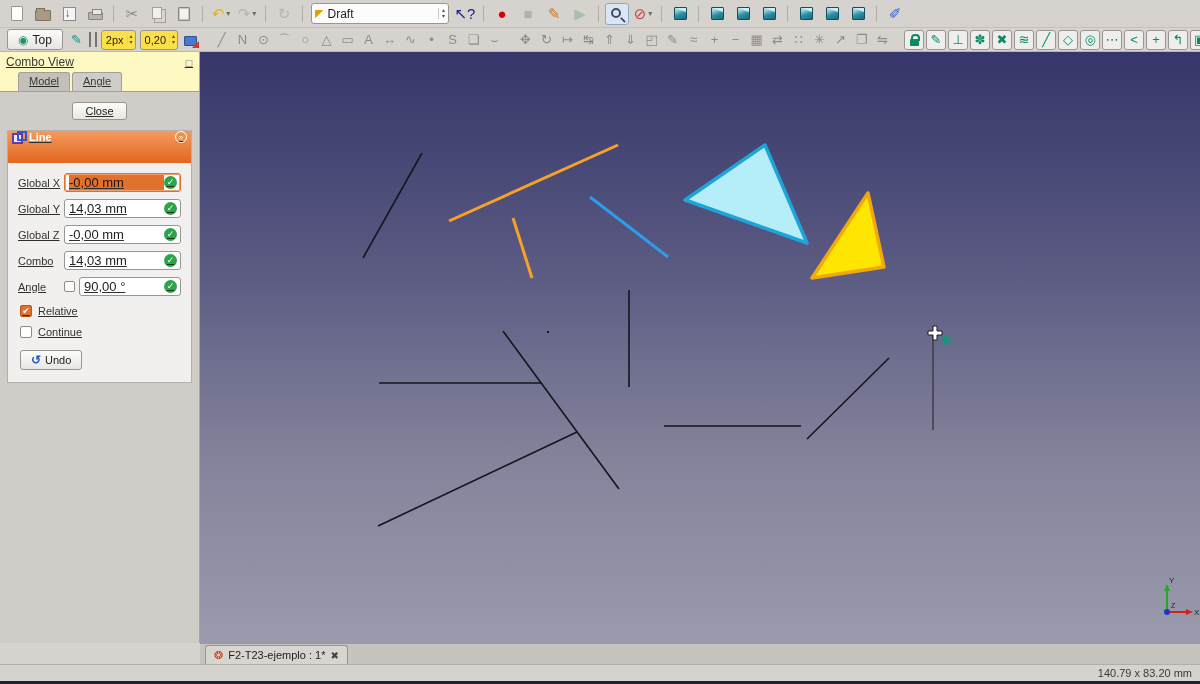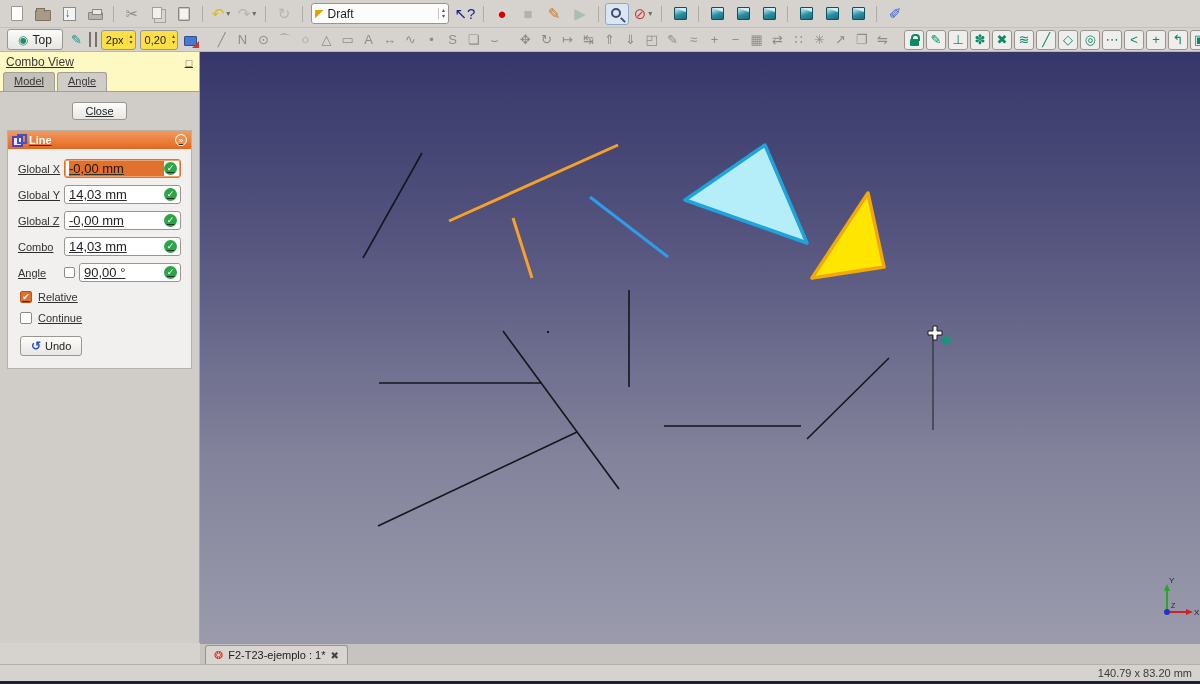--- a/index.html
+++ b/index.html
@@ -56,32 +56,32 @@
   .spinbox { display:inline-flex; align-items:center; height:20px; background:#fde047; border:1px solid #9a968f;
     border-radius:3px; margin:0 2px; padding:0 2px 0 4px; }
   .spinbox .spinval { font-size:11px; color:#222; }
   .spinbox .spinbtns { font-size:6px; color:#555; line-height:0.9; display:flex; flex-direction:column; margin-left:3px; border-left:1px solid #d0ccc6; padding-left:2px; }
 
   
   #main { display:flex; height:591px; }
   #combo-view { width:200px; background:#fef9c3; border-right:1px solid #a8a4a0; display:flex; flex-direction:column;text-decoration:underline; }
   .cv-header { height:20px; display:flex; align-items:center; padding:0 6px; font-size:12px; color:#3a3a3a; }
   .cv-header .dockic { margin-left:auto; color:#8a8680; font-size:10px; }
-  .cv-tabs { display:flex; padding-left:3px; height:19px; }
+  .cv-tabs { display:flex; padding-left:18px; height:19px; }
   .cv-tab { padding:2px 10px 0; font-size:11px; color:#3a3a3a; background:#c3bfb9; border:1px solid #a29e98; border-bottom:none; border-radius:3px 3px 0 0; margin-right:2px; }
   .cv-tab.active { background:#d0ccc7; position:relative; top:0; }
   .cv-body { flex:1; background:#d0ccc7; border-top:1px solid #a29e98; padding-top:10px; position:relative; }
 
   .btn { font-size:11px; color:#222; background:linear-gradient(#fcfcfb,#e9e7e3);
     border:1px solid #9a968f; border-radius:3px; padding:2px 12px; }
   #close-btn { display:block; margin:0 auto 10px; }
 
   
   #line-dialog { margin:8px 7px 0; background:#f1f0ee; border:1px solid #b4b0aa; }
-  .dlg-head { height:18px; background:linear-gradient(#f49a5e,#e2671f); display:flex; align-items:center; padding:0 4px; }
+  .dlg-head { height:32px; background:linear-gradient(#f49a5e,#e2671f); display:flex; align-items:flex-start; padding:0 4px; }
   .dlg-head .title { color:#fff; font-weight:bold; font-size:11px; margin-left:4px; flex:1; }
   .dlg-ic { width:13px; height:12px; position:relative; }
   .dlg-ic::before { content:""; position:absolute; left:0; top:2px; width:7px; height:7px; border:2px solid #5a3fae; background:#efe7ff; }
   .dlg-ic::after { content:""; position:absolute; left:5px; top:0; width:6px; height:6px; border:2px solid #3a55c8; }
   .dlg-collapse { width:12px; height:12px; background:#e8944e; border:1px solid #fff; border-radius:50%;
     color:#fff; font-size:8px; line-height:11px; text-align:center; }
   .dlg-body { padding:10px 10px 12px; }
   .frow { display:flex; align-items:center; margin-bottom:7px; }
   .flabel { width:46px; font-size:11px; color:#333; }
   .fcb { width:11px; height:11px; background:#fff; border:1px solid #8f8b84; border-radius:2px; margin-right:4px; }

